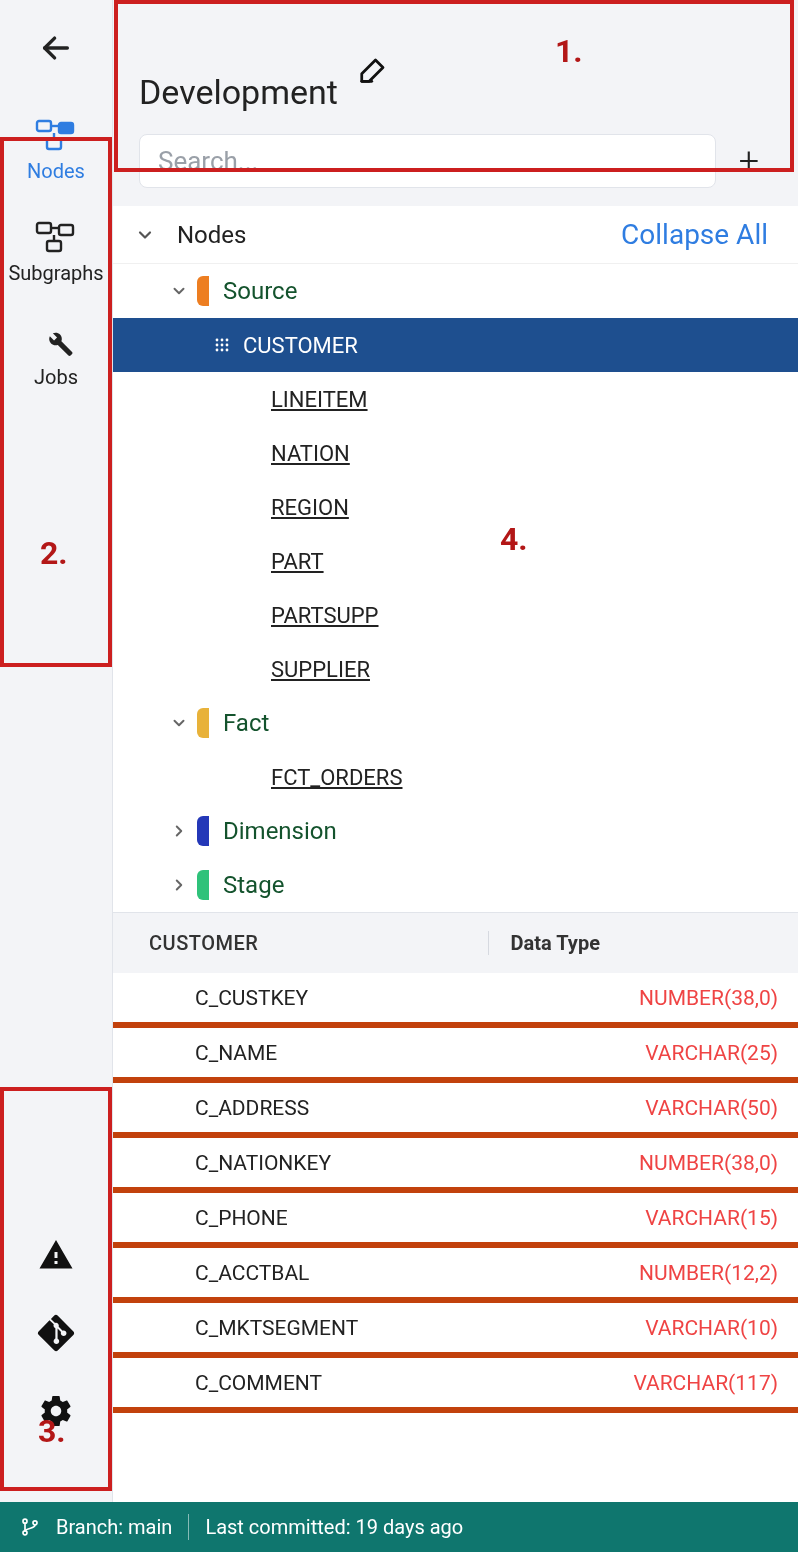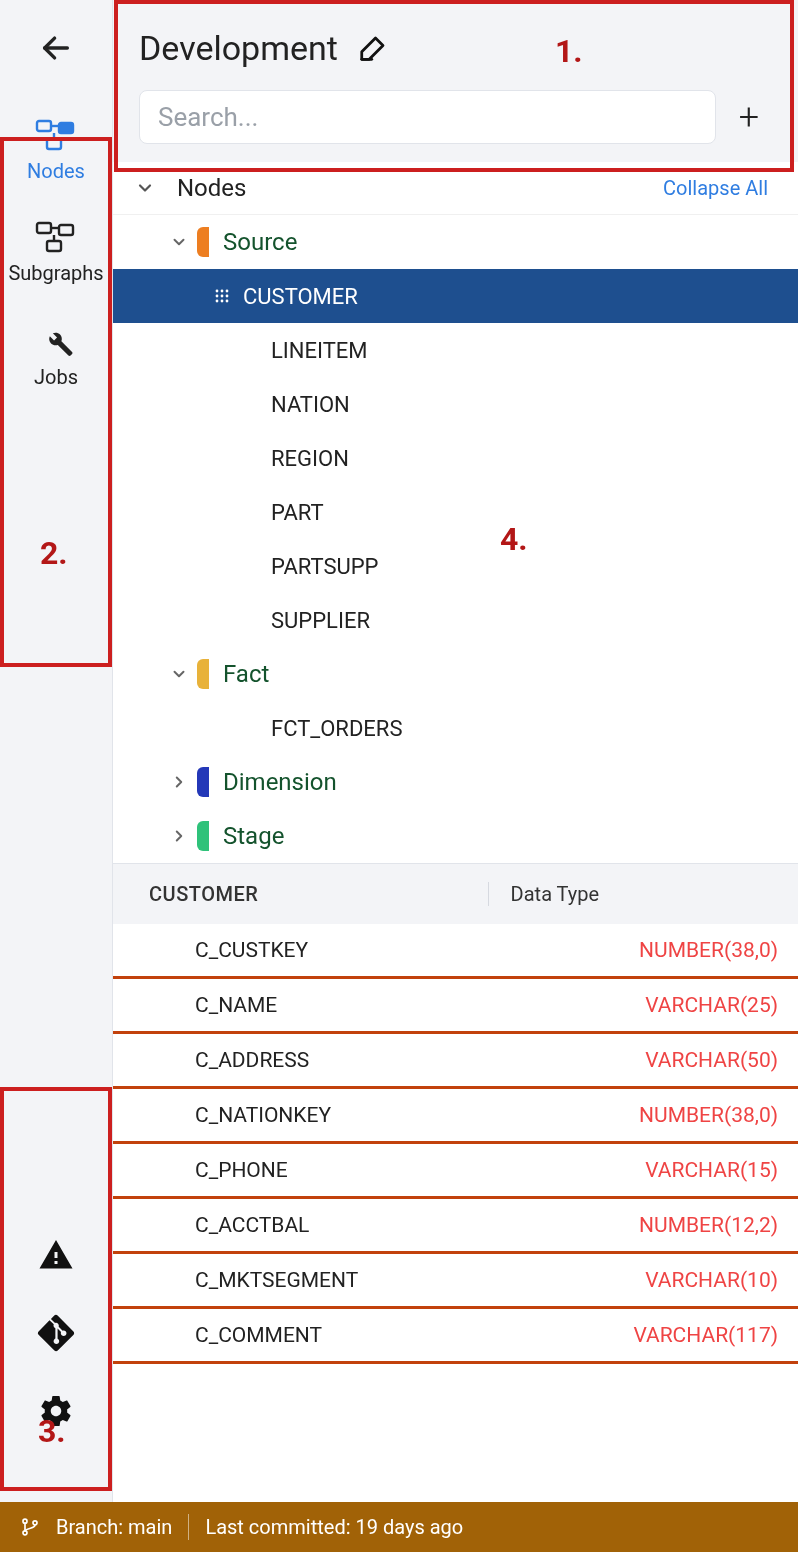--- a/index.html
+++ b/index.html
@@ -13,57 +13,57 @@
 .sb-section { display: flex; flex-direction: column; align-items: center; width: 100%; padding-top: 10px; }
 .sb-item { display: flex; flex-direction: column; align-items: center; justify-content: center; width: 100%; padding: 14px 0 24px 0; cursor: pointer; font-size: 20px; color: #222; }
 .sb-item.active { color: #2f7de1; }
 .sb-item .sb-icon { margin-bottom: 6px; }
 .sb-bottom { display: flex; flex-direction: column; align-items: center; width: 100%; margin-top: auto; padding-bottom: 70px; gap: 36px; }
 .sb-bottom-item { width: 42px; height: 42px; display:flex; align-items:center; justify-content:center; cursor:pointer; }
 
 .main { flex: 1 1 auto; display: flex; flex-direction: column; min-width: 0; border-left: 1px solid #e1e4ea; }
 .header { padding: 28px 26px 18px 26px; background: #f3f4f7; }
 .hdr-title-row { display: flex; align-items: center; gap: 20px; }
-.hdr-title { font-size: 34px; font-weight: 400; color: #222; }
+.hdr-title { font-size: 34px; font-weight: 400; color: #222; margin-top: 44px; }
 .edit-icn { cursor: pointer; }
 .search-row { display: flex; align-items: center; gap: 10px; margin-top: 22px; }
 .search-input { flex: 1; height: 54px; border: 1px solid #e1e4ea; border-radius: 8px; background: #fff; font-size: 26px; padding: 16px 18px; color: #333; }
 .search-input::placeholder { color: #9aa0a8; }
 .add-btn { width: 46px; height: 46px; display:flex; align-items:center; justify-content:center; cursor:pointer; font-size: 36px; font-weight: 300; color:#222; }
 
 .tree-head { display: flex; align-items: center; padding: 12px 30px 12px 20px; background:#fff; border-bottom:1px solid #f0f0f0;}
 .tree-head .chev { width: 24px; display:flex; justify-content:center; cursor:pointer; }
 .tree-head .label { font-size: 24px; font-weight: 400; color:#222; margin-left: 20px; }
-.tree-head .collapse { margin-left: auto; color: #2f7de1; font-size: 20px; cursor:pointer; }
+.tree-head .collapse { margin-left: auto; color: #2f7de1; font-size: 28px; cursor:pointer; }
 
 .tree { background: #fff; overflow: hidden; }
 .grp-row { display:flex; align-items:center; height: 54px; padding-left: 52px; cursor:pointer; }
 .grp-row .chev { width: 28px; display:flex; justify-content:center; color:#666; }
 .grp-row .tag { width: 12px; height: 30px; border-radius: 6px 0 0 6px / 6px 0 0 6px; margin: 0 14px 0 4px; }
 .grp-row .tag.orange { background:#ed7e21; }
 .grp-row .tag.yellow { background:#e8b23a; }
 .grp-row .tag.blue { background:#2438b8; }
 .grp-row .tag.green { background:#2fc27a; }
 .grp-row .gname { font-size: 24px; color:#14532d; }
 
 .item-row { display:flex; align-items:center; height: 54px; padding-left: 116px; font-size: 22px; color:#222; cursor:pointer; }
 .item-row.selected { background:#1e4f8f; color:#fff; }
 .item-row .grip { width: 32px; display:flex; justify-content:center; margin-left:-18px; padding-right:10px; }
-.item-row .iname { padding-left: 42px; }
+.item-row .iname { padding-left: 42px; text-decoration: underline; }
 
 .col-panel { background:#f3f4f7; border-top:1px solid #e1e4ea; }
 .col-head { display:flex; height:60px; align-items:center; padding: 0 22px 0 36px; font-size:20px; color:#333; }
 .col-head .cn { flex:1; font-weight:500; letter-spacing:0.5px; }
-.col-head .dt { width: 46%; border-left:1px solid #d6d9e0; padding-left:22px; font-weight:400; }
+.col-head .dt { width: 46%; border-left:1px solid #d6d9e0; padding-left:22px; font-weight:700; }
 .col-body { background:#fff; }
-.crow { display:flex; align-items:center; height:55px; padding: 0 20px 0 82px; font-size:21px; border-bottom:3px solid #c2410c;}
+.crow { display:flex; align-items:center; height:55px; padding: 0 20px 0 82px; font-size:21px; border-bottom:6px solid #c2410c;}
 .crow .cname { flex:1; color:#222; }
 .crow .ctype { color:#ef4444; text-align:right; }
 
-.footer { height: 50px; background:#a16207; color:#fff; display:flex; align-items:center; padding: 0 20px; font-size:20px; gap:16px; }
+.footer { height: 50px; background:#0f766e; color:#fff; display:flex; align-items:center; padding: 0 20px; font-size:20px; gap:16px; }
 .footer .sep { width:1px; height:26px; background:rgba(255,255,255,0.5); }
 
 
 .ann { position:absolute; border:4px solid #cc1f1f; pointer-events:none; }
 .ann-label { position:absolute; color:#b31717; font-size:32px; font-weight:700; pointer-events:none; }
 
 svg { display:block; }
 </style>
 </head>
 <body>

